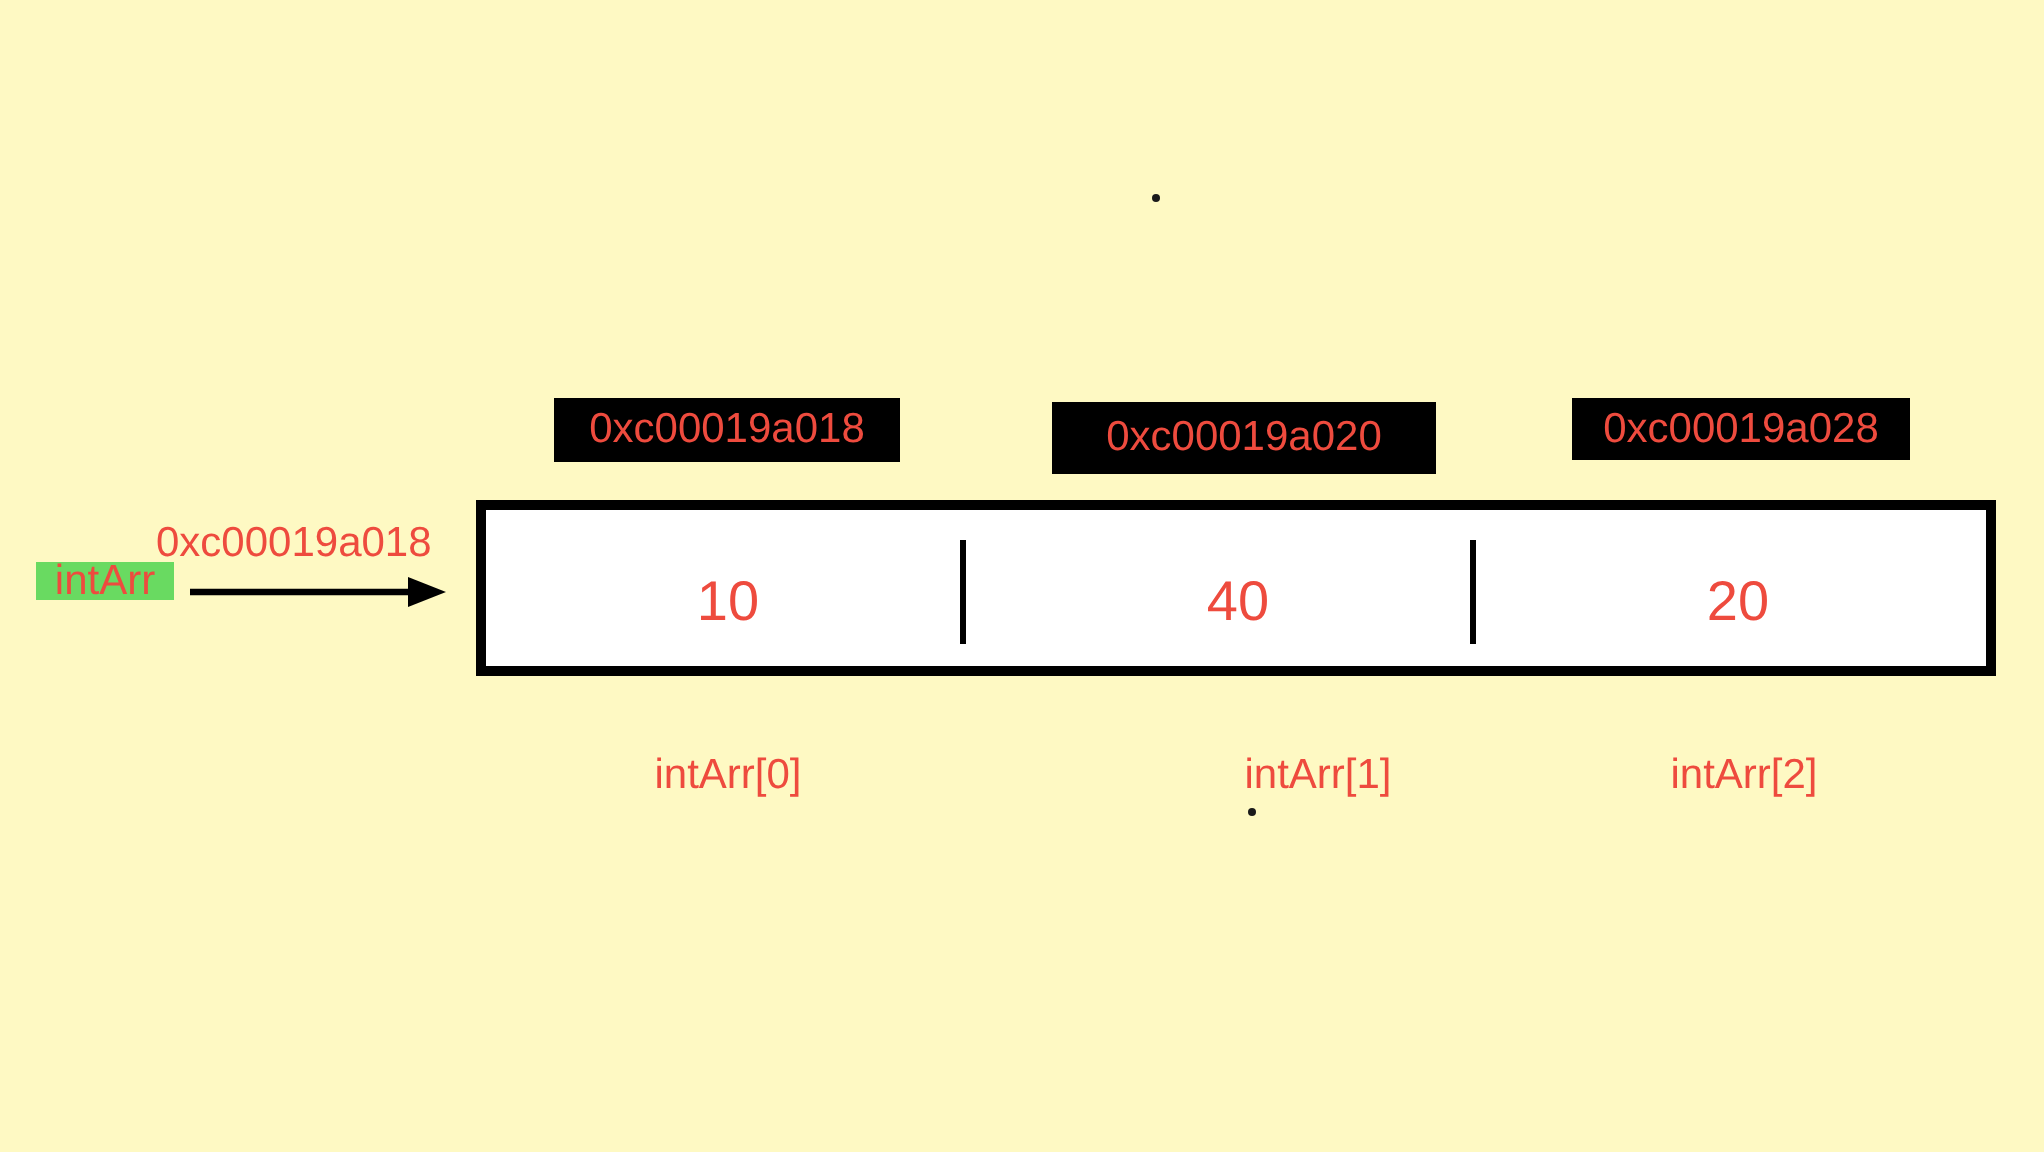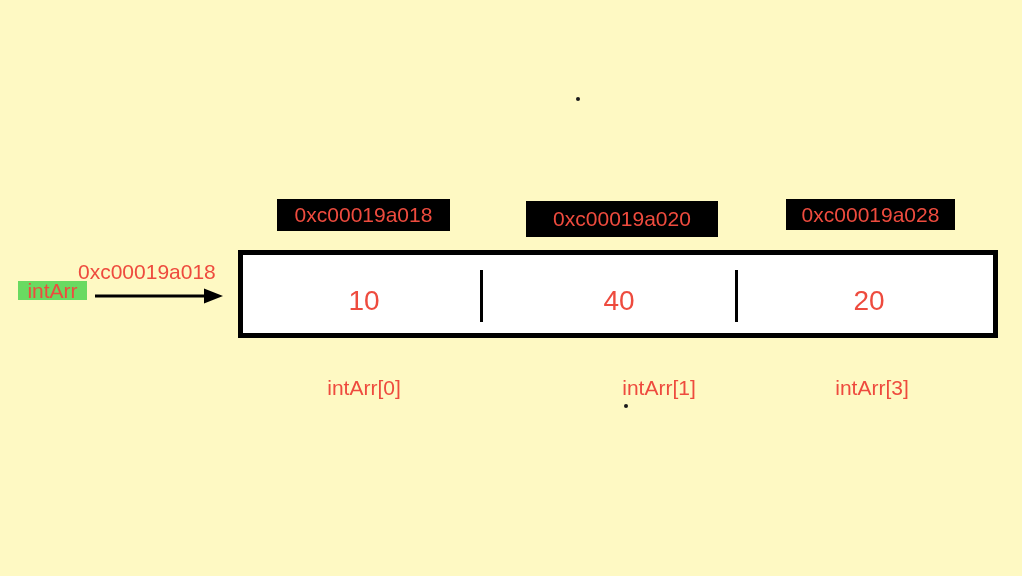--- a/index.html
+++ b/index.html
@@ -128,17 +128,17 @@
   <div class="array-box"></div>
   <div class="divider divider-0"></div>
   <div class="divider divider-1"></div>
 
   <div class="cell-value val-0">10</div>
   <div class="cell-value val-1">40</div>
   <div class="cell-value val-2">20</div>
 
   <div class="index-label idx-0">intArr[0]</div>
   <div class="index-label idx-1">intArr[1]</div>
-  <div class="index-label idx-2">intArr[3]</div>
+  <div class="index-label idx-2">intArr[2]</div>
 
   <span class="dot dot-bottom"></span>
 
 </div>
 
 </body></html>

